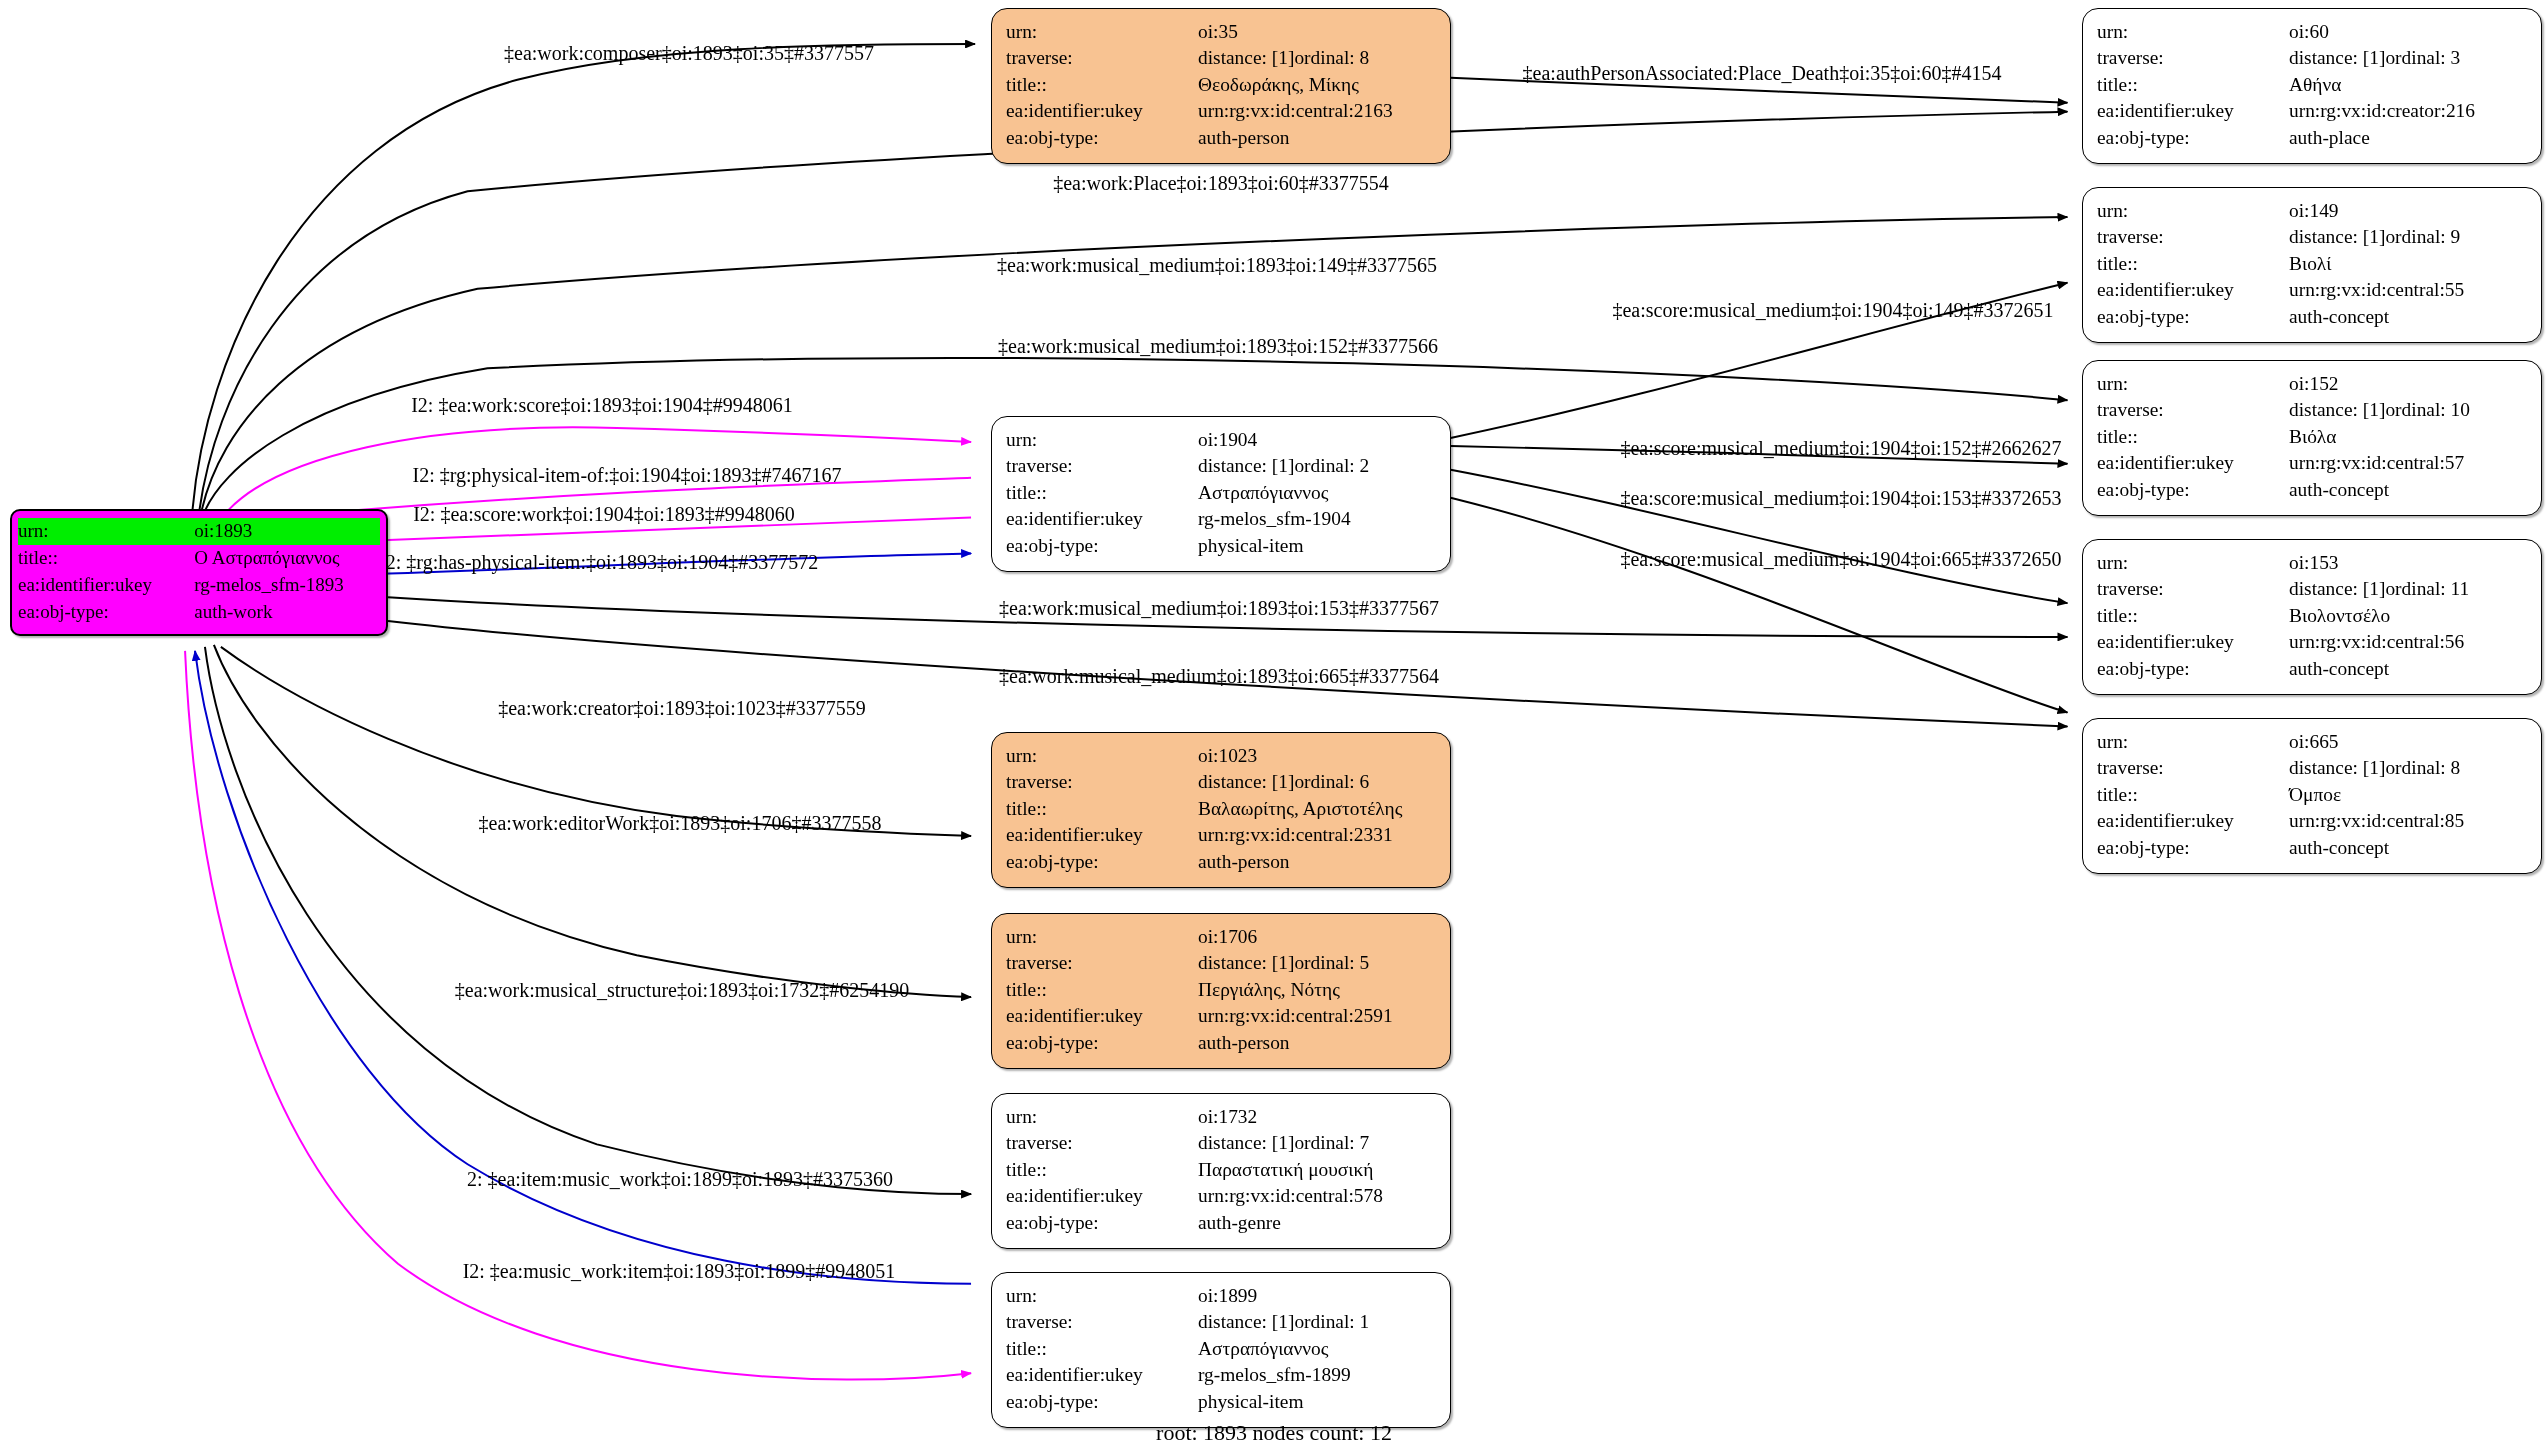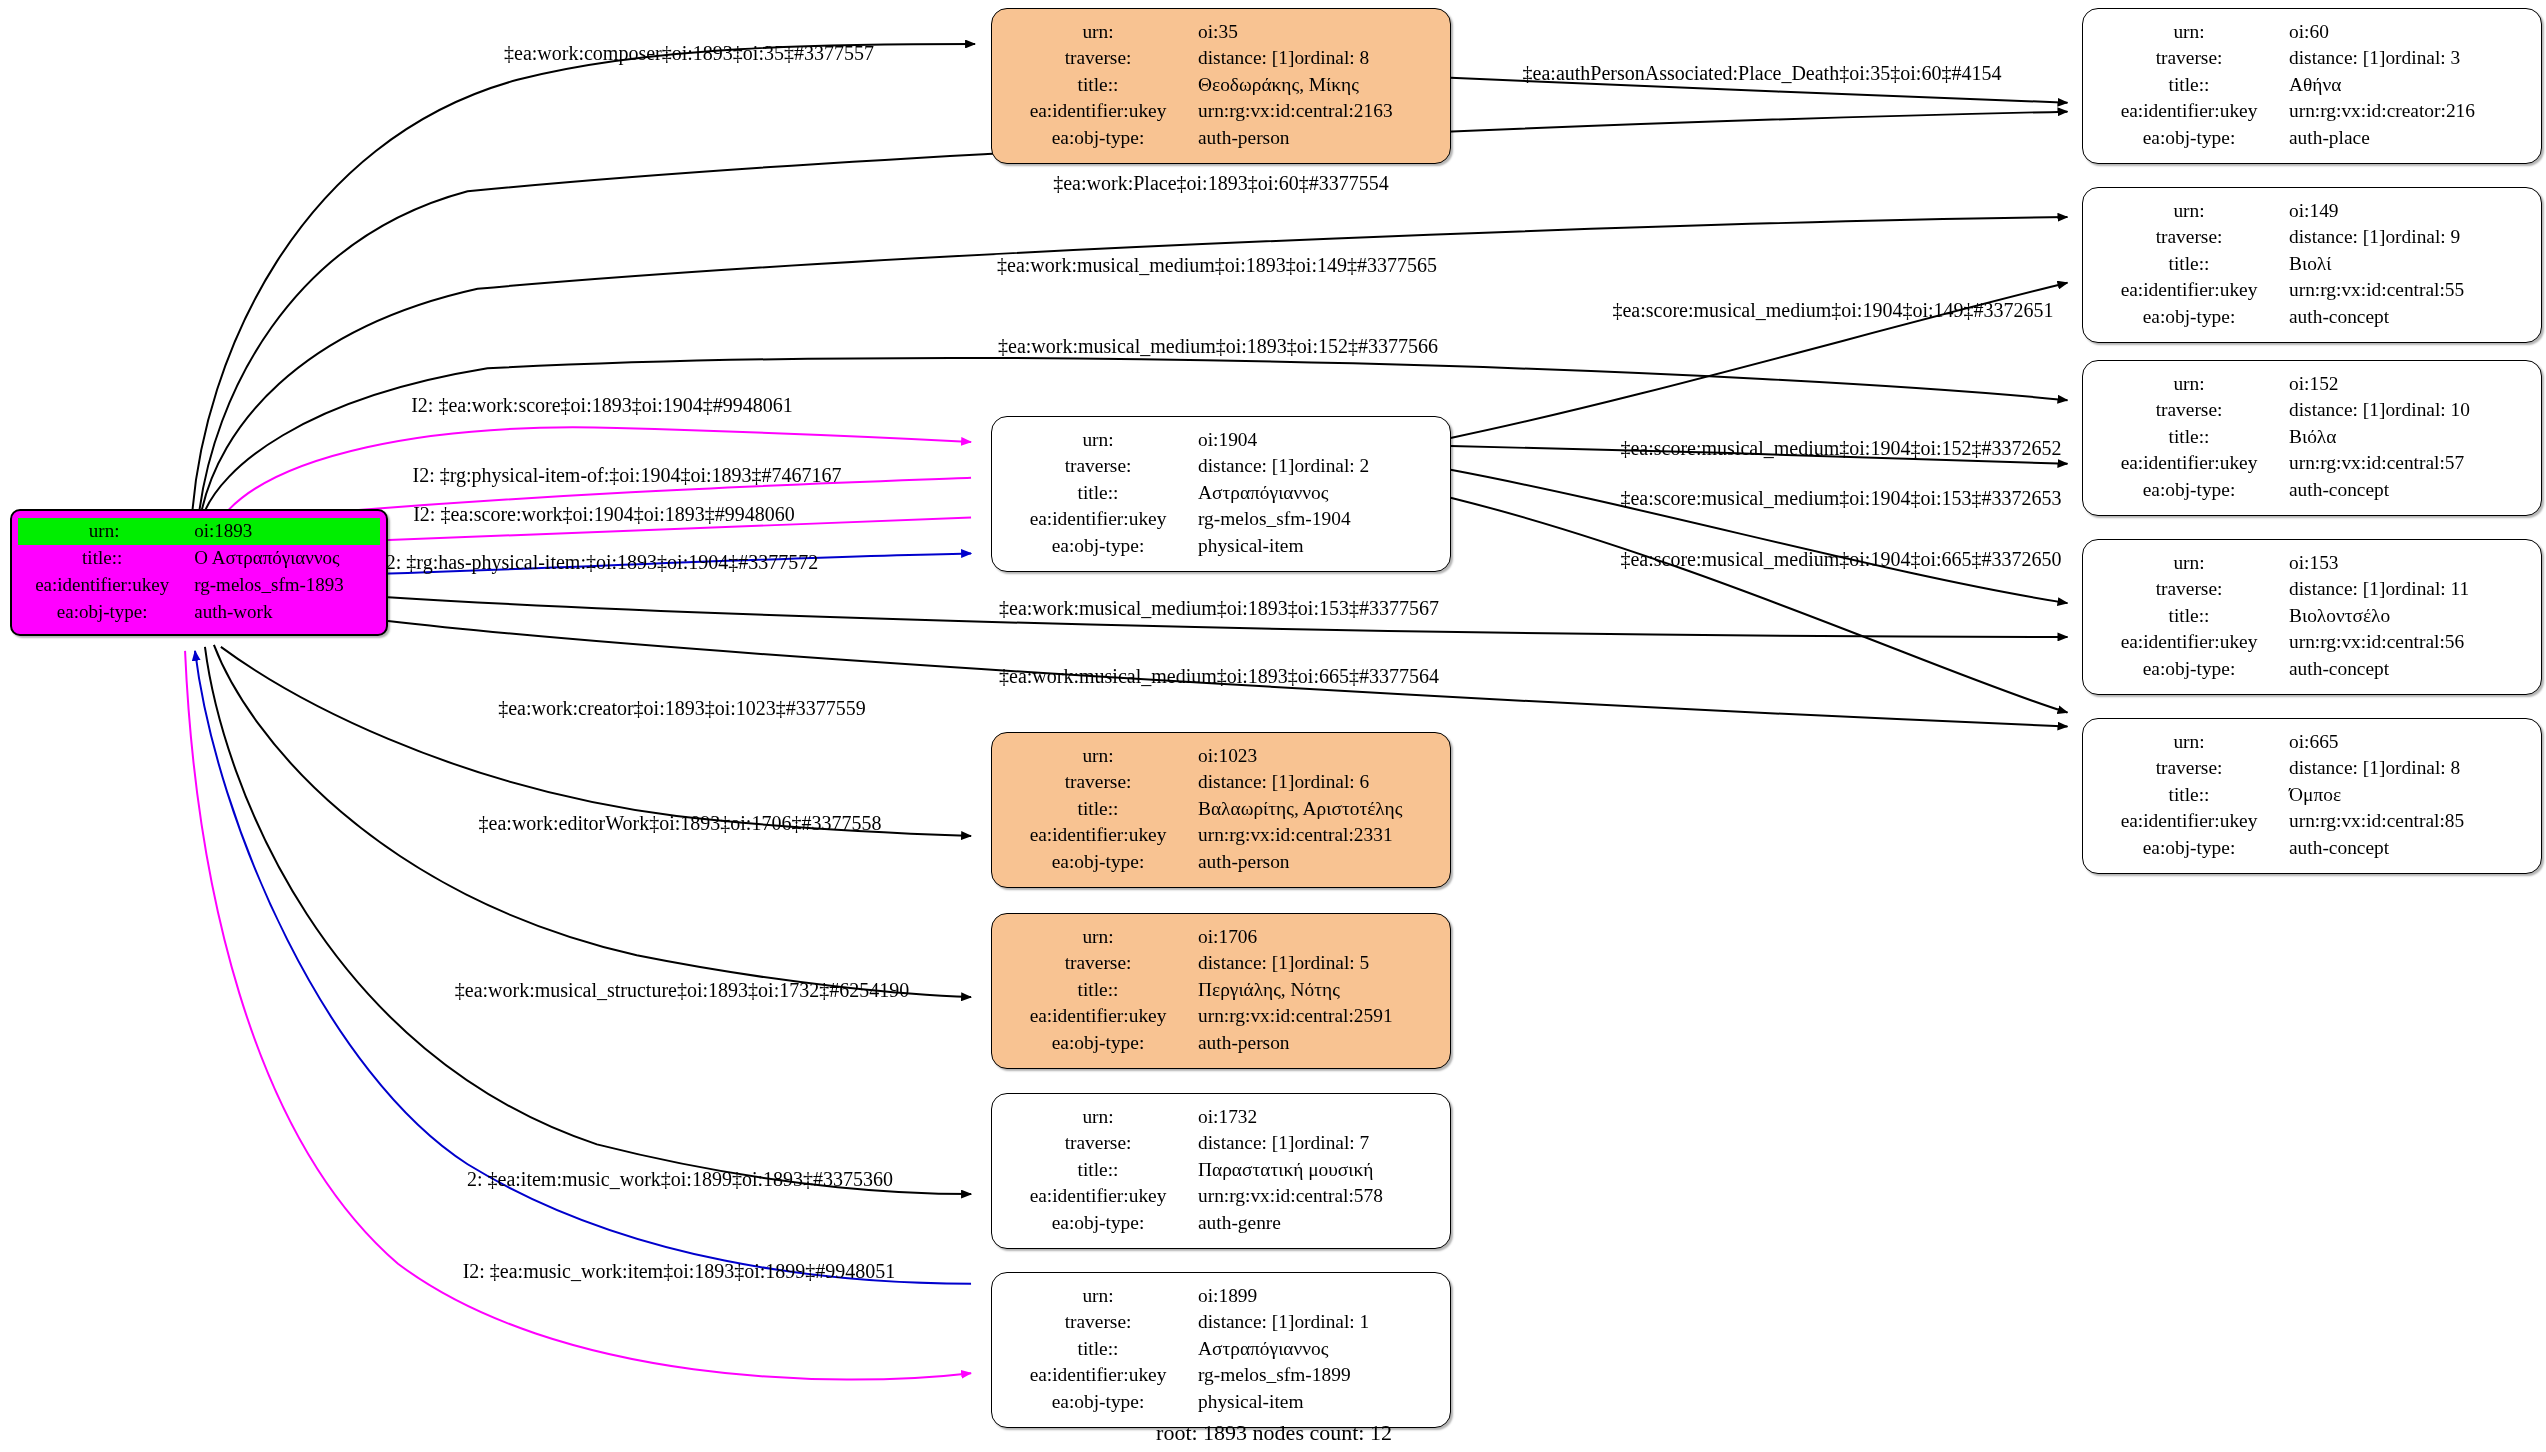--- a/index.html
+++ b/index.html
@@ -45,21 +45,21 @@
     width: 100%;
   }
   .node td {
     font-size: 19.4px;
     line-height: 1.36;
     color: #000000;
     white-space: nowrap;
     padding: 0;
     vertical-align: top;
   }
-  .node td.key { width: 184px; padding-right: 8px; text-align: center; }
+  .node td.key { width: 184px; padding-right: 8px; }
   .node.root td { font-size: 19px; line-height: 1.42; }
   .node.root td.key { width: 109px; }
   .node.root td.val { width: 124px; }
   
   .node.root tr.hi td {
     background: #00ee00;
   }
   .node.root tr.hi td.key { padding-right: 4px; }
   .trav { display: inline-block; }
 
@@ -484,21 +484,21 @@
       </table>
   </div>
 
   <div class="elabel" style="left:689px;  top:53px;">‡ea:work:composer‡oi:1893‡oi:35‡#3377557</div>
   <div class="elabel" style="left:1762px; top:73px;">‡ea:authPersonAssociated:Place_Death‡oi:35‡oi:60‡#4154</div>
   <div class="elabel" style="left:1221px; top:183px;">‡ea:work:Place‡oi:1893‡oi:60‡#3377554</div>
   <div class="elabel" style="left:1217px; top:265px;">‡ea:work:musical_medium‡oi:1893‡oi:149‡#3377565</div>
   <div class="elabel" style="left:1833px; top:310px;">‡ea:score:musical_medium‡oi:1904‡oi:149‡#3372651</div>
   <div class="elabel" style="left:1218px; top:346px;">‡ea:work:musical_medium‡oi:1893‡oi:152‡#3377566</div>
   <div class="elabel" style="left:602px;  top:405px;">I2: ‡ea:work:score‡oi:1893‡oi:1904‡#9948061</div>
-  <div class="elabel" style="left:1841px; top:448px;">‡ea:score:musical_medium‡oi:1904‡oi:152‡#3372652</div>
+  <div class="elabel" style="left:1841px; top:448px;">‡ea:score:musical_medium‡oi:1904‡oi:152‡#2662627</div>
   <div class="elabel" style="left:627px;  top:475px;">I2: ‡rg:physical-item-of:‡oi:1904‡oi:1893‡#7467167</div>
   <div class="elabel" style="left:1841px; top:498px;">‡ea:score:musical_medium‡oi:1904‡oi:153‡#3372653</div>
   <div class="elabel" style="left:604px;  top:514px;">I2: ‡ea:score:work‡oi:1904‡oi:1893‡#9948060</div>
   <div class="elabel" style="left:602px;  top:562px;">2: ‡rg:has-physical-item:‡oi:1893‡oi:1904‡#3377572</div>
   <div class="elabel" style="left:1841px; top:559px;">‡ea:score:musical_medium‡oi:1904‡oi:665‡#3372650</div>
   <div class="elabel" style="left:1219px; top:608px;">‡ea:work:musical_medium‡oi:1893‡oi:153‡#3377567</div>
   <div class="elabel" style="left:1219px; top:676px;">‡ea:work:musical_medium‡oi:1893‡oi:665‡#3377564</div>
   <div class="elabel" style="left:682px;  top:708px;">‡ea:work:creator‡oi:1893‡oi:1023‡#3377559</div>
   <div class="elabel" style="left:680px;  top:823px;">‡ea:work:editorWork‡oi:1893‡oi:1706‡#3377558</div>
   <div class="elabel" style="left:682px;  top:990px;">‡ea:work:musical_structure‡oi:1893‡oi:1732‡#6254190</div>

